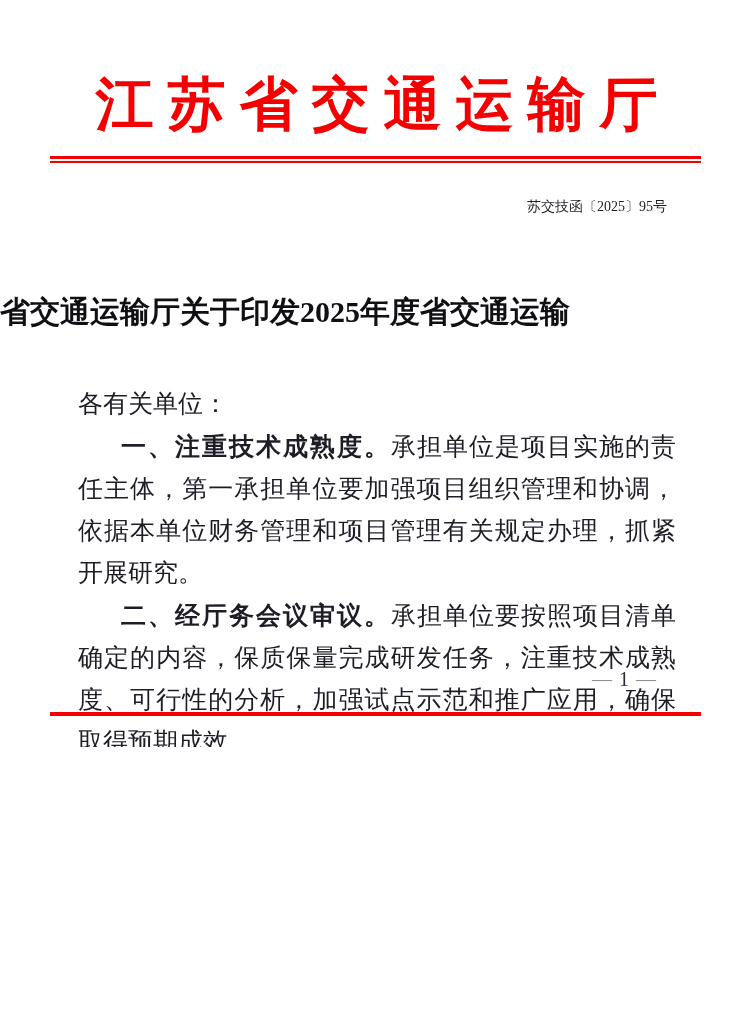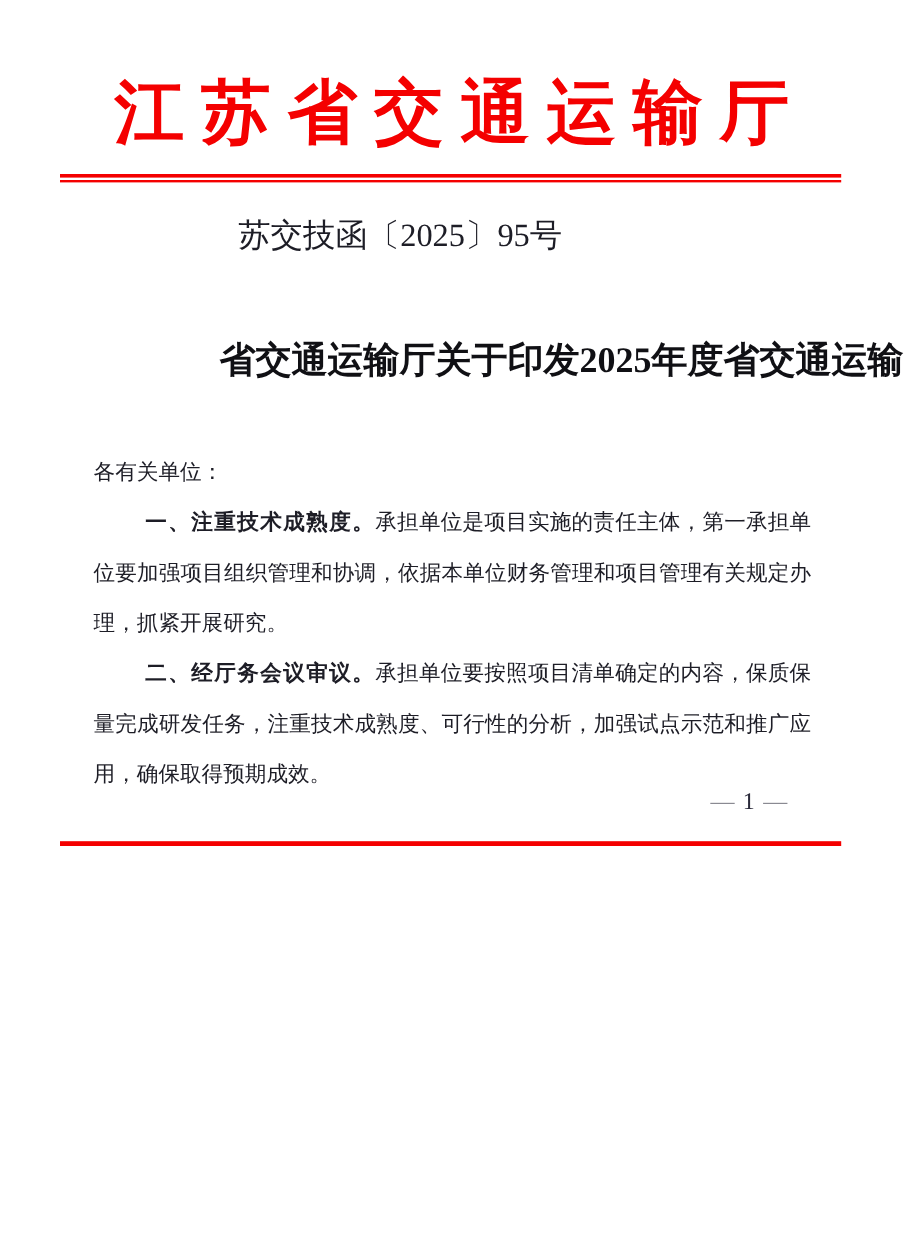--- a/index.html
+++ b/index.html
@@ -1,21 +1,21 @@
 <!DOCTYPE html>
 <html><head>
 <meta charset="utf-8">
 <style>
   * { margin: 0; padding: 0; box-sizing: border-box; }
   html, body { background: #ffffff; }
   .page {
     position: relative;
     width: 753px;
     height: 736px;
-    margin: 0 auto;
+    margin: 11px auto;
     background: #ffffff;
     font-family: "Liberation Serif", "DejaVu Serif", serif;
     color: #1d1d26;
     overflow: hidden;
   }
   .agency-name {
     margin-top: 54px;
     text-align: center;
     color: #f40000;
     font-size: 58px;
@@ -27,36 +27,36 @@
   }
   .rule-double {
     margin: 11px 52px 0 50px;
     height: 7px;
     border-top: 3px solid #f40000;
     border-bottom: 2px solid #f40000;
   }
   .doc-number {
     margin-top: 30px;
     padding-right: 86px;
-    text-align: center;
-    font-size: 27px;
+    text-align: right;
+    font-size: 14px;
     line-height: 28px;
     color: #1d1d26;
   }
   .doc-title {
     margin-top: 66px;
-    text-align: right;
+    text-align: left;
     font-size: 30px;
     font-weight: bold;
     line-height: 50px;
     color: #101014;
   }
   .body-text {
     margin: 46px 77px 0 78px;
-    font-size: 18px;
+    font-size: 25px;
     line-height: 42px;
     text-align: justify;
     color: #1d1d26;
   }
   .salutation {
     text-indent: 0;
   }
   .para {
     text-indent: 43px;
   }

